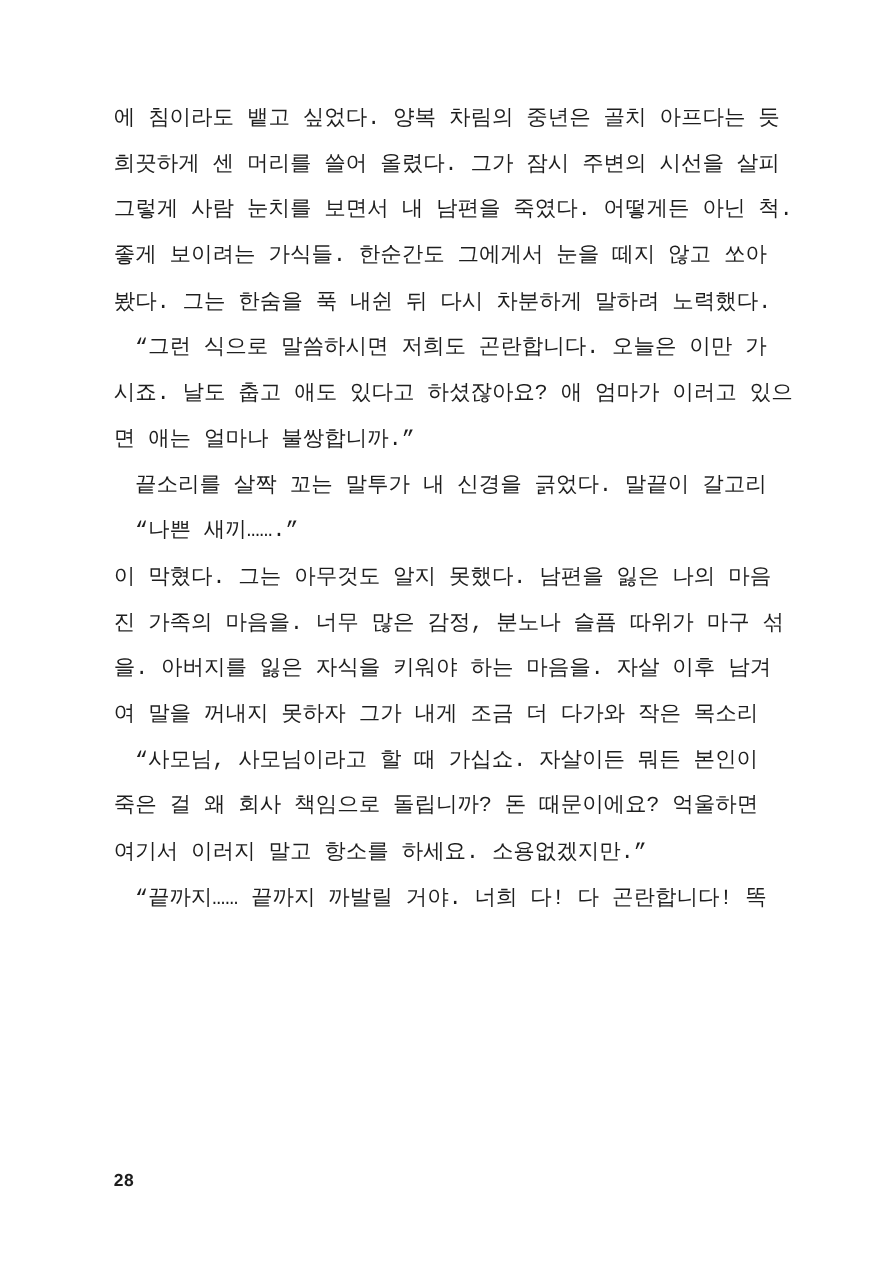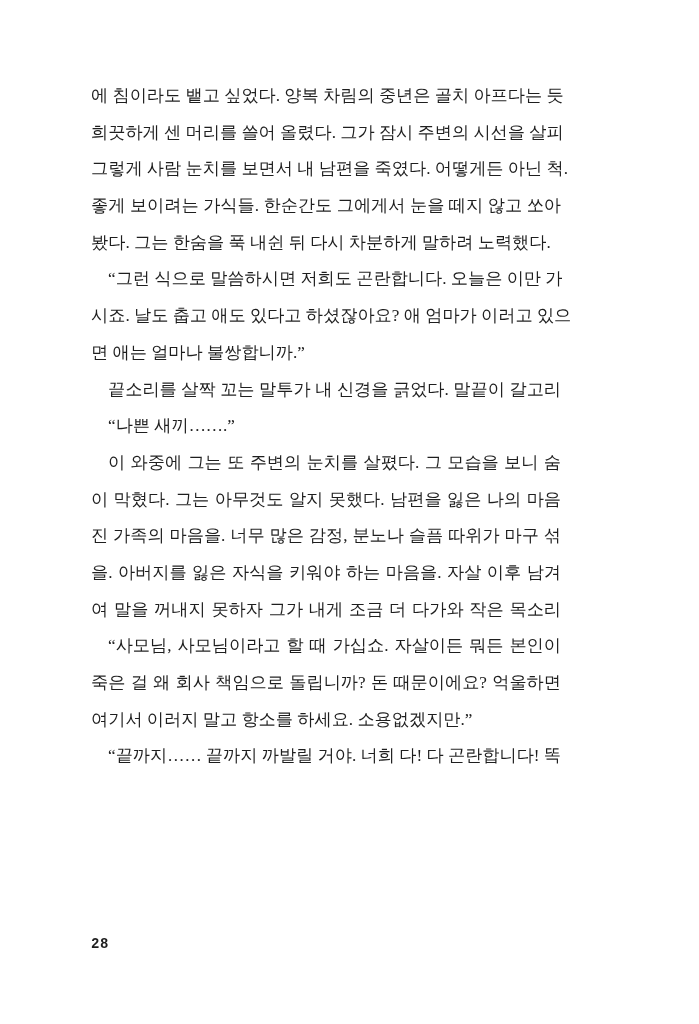--- a/index.html
+++ b/index.html
@@ -18,21 +18,21 @@
       left: 0; top: 0;
       width: 699px; height: 1024px;
       background: #ffffff;
     }
     .text-block {
       position: absolute;
       left: 91px;
       top: 78px;
       width: 470px;
       color: #1e1e1e;
-      font-family: Liberation Serif, serif;
+      font-family: Liberation Mono, monospace;
       font-size: 17.2px;
       line-height: 36.7px;
       letter-spacing: 0px;
     }
     .line {
       display: block;
       height: 36.7px;
       white-space: nowrap;
       text-align: justify;
       text-align-last: justify;
@@ -40,21 +40,21 @@
     .line.last {
       text-align-last: left;
     }
     .line.indent {
       padding-left: 17px;
     }
     .page-number {
       position: absolute;
       left: 91px;
       top: 936px;
-      font-family: Liberation Mono, monospace;
+      font-family: Liberation Sans, sans-serif;
       font-weight: bold;
       font-size: 14px;
       color: #1e1e1e;
       letter-spacing: 0.5px;
     }
   </style>
 </head>
 <body>
 
 <div class="page">
@@ -62,21 +62,20 @@
     <span class="line">에 침이라도 뱉고 싶었다. 양복 차림의 중년은 골치 아프다는 듯</span>
     <span class="line">희끗하게 센 머리를 쓸어 올렸다. 그가 잠시 주변의 시선을 살피</span>
     <span class="line">그렇게 사람 눈치를 보면서 내 남편을 죽였다. 어떻게든 아닌 척.</span>
     <span class="line">좋게 보이려는 가식들. 한순간도 그에게서 눈을 떼지 않고 쏘아</span>
     <span class="line last">봤다. 그는 한숨을 푹 내쉰 뒤 다시 차분하게 말하려 노력했다.</span>
     <span class="line indent">“그런 식으로 말씀하시면 저희도 곤란합니다. 오늘은 이만 가</span>
     <span class="line">시죠. 날도 춥고 애도 있다고 하셨잖아요? 애 엄마가 이러고 있으</span>
     <span class="line last">면 애는 얼마나 불쌍합니까.”</span>
     <span class="line indent">끝소리를 살짝 꼬는 말투가 내 신경을 긁었다. 말끝이 갈고리</span>
     <span class="line indent last">“나쁜 새끼…….”</span>
-    <span class="line indent">이 와중에 그는 또 주변의 눈치를 살폈다. 그 모습을 보니 숨</span>
     <span class="line">이 막혔다. 그는 아무것도 알지 못했다. 남편을 잃은 나의 마음</span>
     <span class="line">진 가족의 마음을. 너무 많은 감정, 분노나 슬픔 따위가 마구 섞</span>
     <span class="line">을. 아버지를 잃은 자식을 키워야 하는 마음을. 자살 이후 남겨</span>
     <span class="line">여 말을 꺼내지 못하자 그가 내게 조금 더 다가와 작은 목소리</span>
     <span class="line indent">“사모님, 사모님이라고 할 때 가십쇼. 자살이든 뭐든 본인이</span>
     <span class="line">죽은 걸 왜 회사 책임으로 돌립니까? 돈 때문이에요? 억울하면</span>
     <span class="line last">여기서 이러지 말고 항소를 하세요. 소용없겠지만.”</span>
     <span class="line indent">“끝까지…… 끝까지 까발릴 거야. 너희 다! 다 곤란합니다! 똑</span>
   </div>
   <div class="page-number">28</div>

